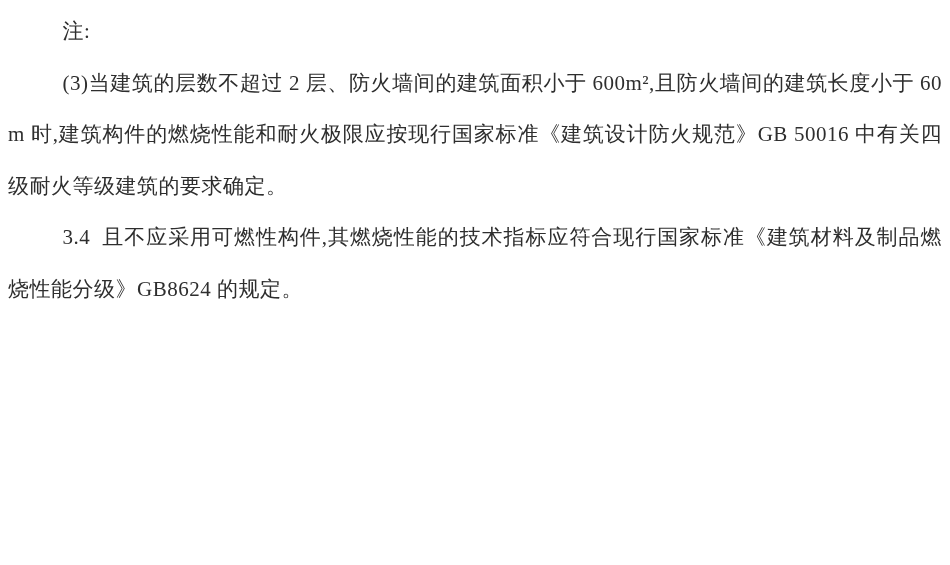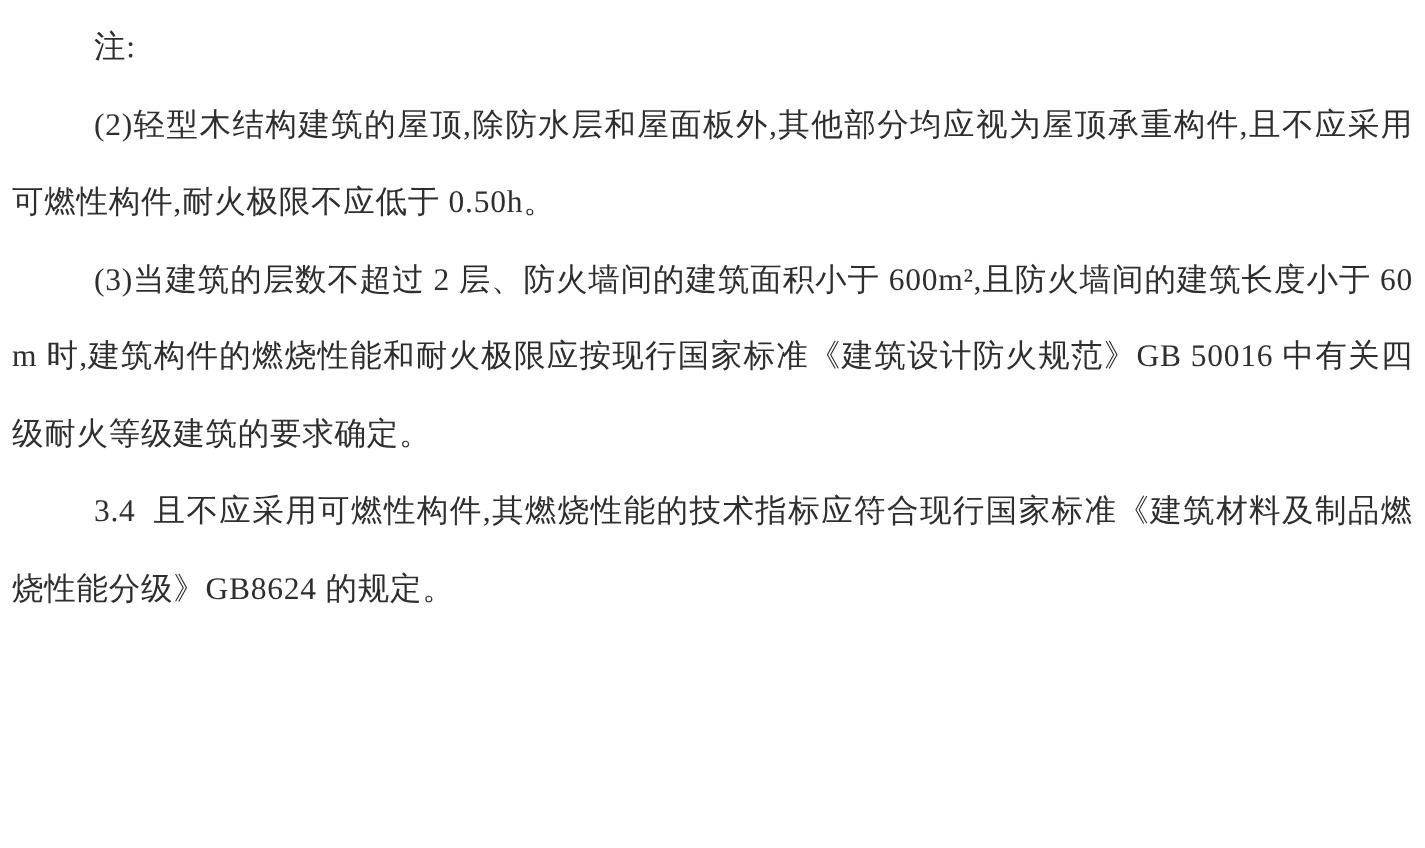--- a/index.html
+++ b/index.html
@@ -44,20 +44,19 @@
 </style>
 </head>
 <body>
 
 <div class="page">
   <div class="doc-body">
 
     <p class="note-label">注:</p>
 
 
-    <p>(2)轻型木结构建筑的屋顶,除防水层和屋面板外,其他部分均应视为屋顶承重构件,且不应采用可燃性构件,耐火极限不应低于 0.50h。</p>
 
     <p>(3)当建筑的层数不超过 2 层、防火墙间的建筑面积小于 600m²,且防火墙间的建筑长度小于 60m 时,建筑构件的燃烧性能和耐火极限应按现行国家标准《建筑设计防火规范》GB 50016 中有关四级耐火等级建筑的要求确定。</p>
 
     <p><span class="clause-number">3.4</span><span>且不应采用可燃性构件,其燃烧性能的技术指标应符合现行国家标准《建筑材料及制品燃烧性能分级》GB8624 的规定。</span></p>
 
   </div>
 </div>
 
 </body></html>

